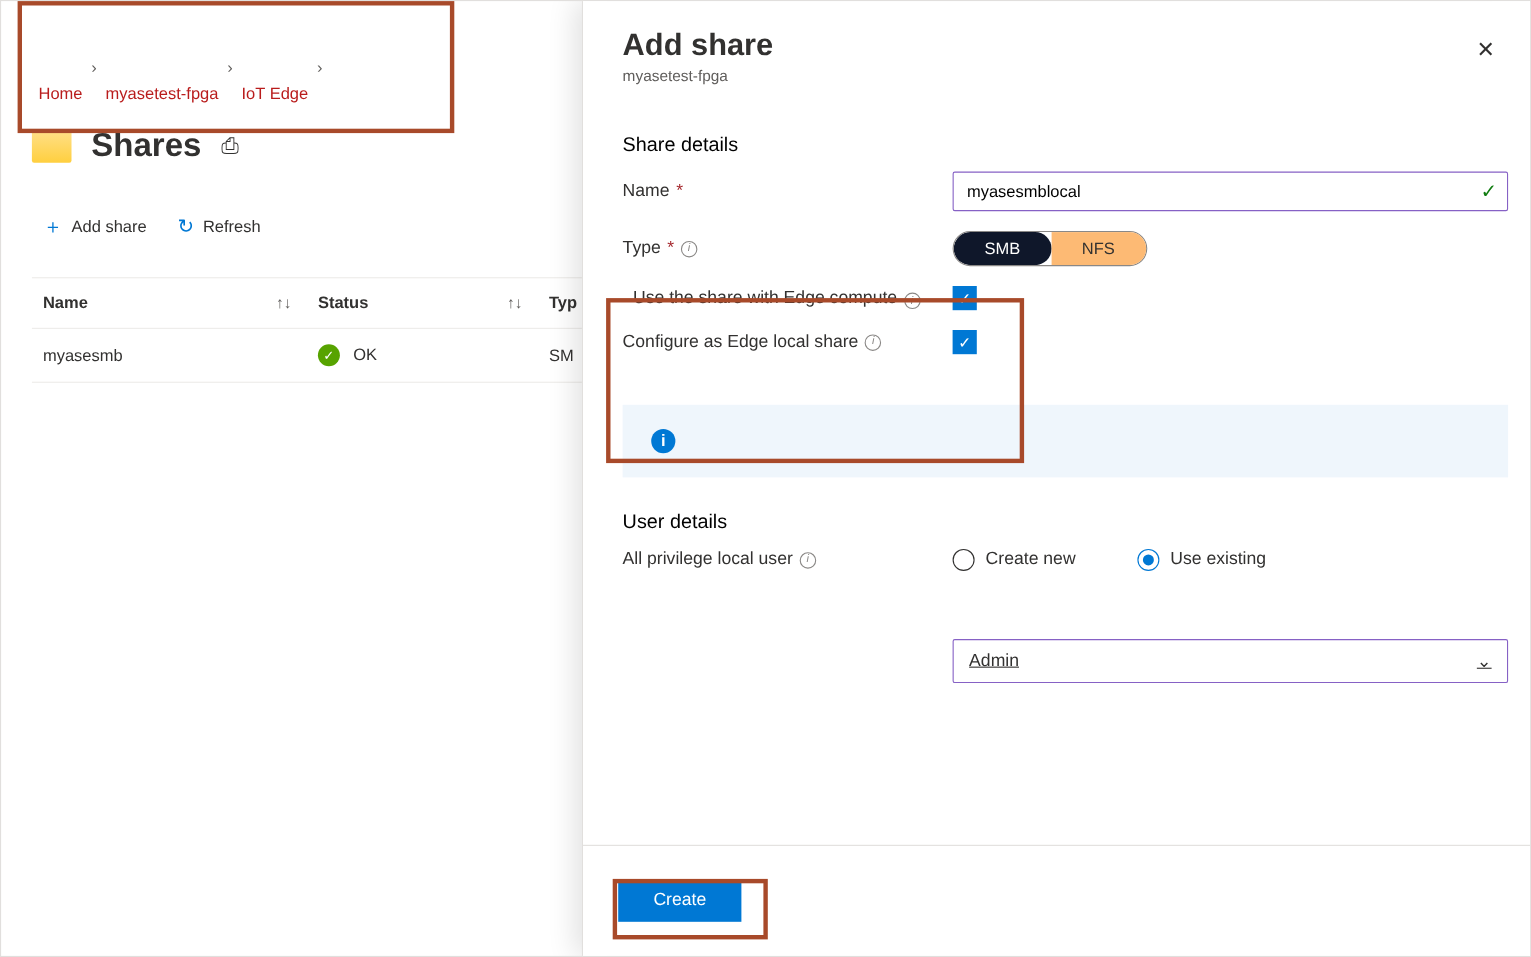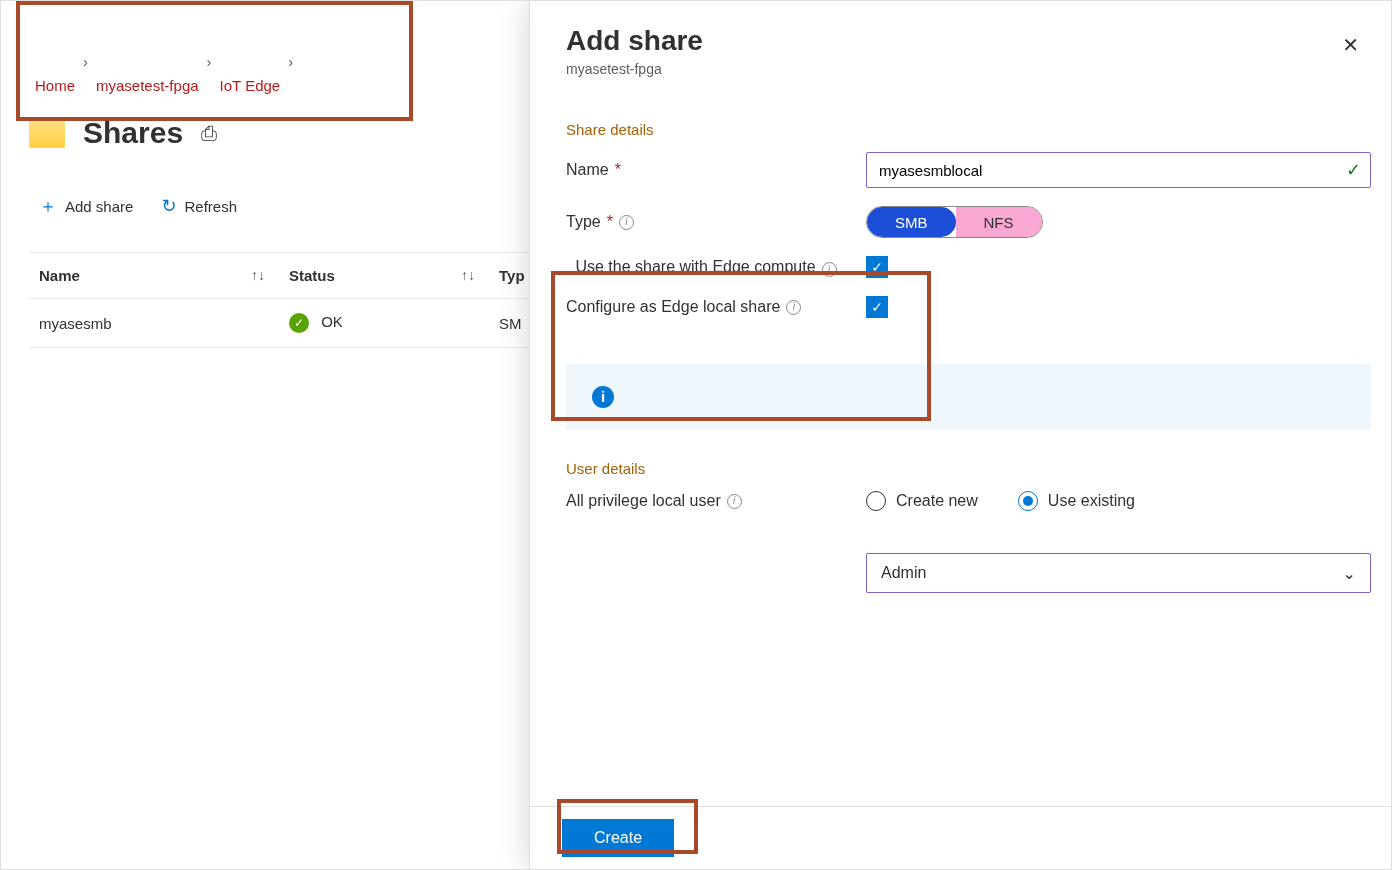--- a/index.html
+++ b/index.html
@@ -91,21 +91,21 @@
     padding: 24px 32px 10px 36px;
     display: flex; justify-content: space-between; align-items: flex-start;
   }
   .panel-header h2 { font-size: 28px; font-weight: 600; }
   .panel-header .sub { font-size: 14px; color: #605e5c; margin-top: 4px; }
   .close-x { font-size: 20px; cursor: pointer; color:#323130; margin-top:8px; }
   .panel-body {
     padding: 18px 20px 0 36px;
     flex: 1; overflow-y: auto;
   }
-  .section-title { font-size: 15px; font-weight: 400; color:#a16207; margin: 16px 0 14px 0; }
+  .section-title { font-size: 18px; font-weight: 400; color:#000000; margin: 16px 0 14px 0; }
   .form-row {
     display: grid;
     grid-template-columns: 300px 1fr;
     align-items: center;
     margin-bottom: 18px;
   }
   .form-label { font-size: 16px; color:#323130; display:flex; align-items:center; gap:6px;}
   .req { color: #a4262c; }
   .info-icon {
     width: 15px; height: 15px; border: 1px solid #8a8886;
@@ -123,23 +123,23 @@
   .input-check {
     position:absolute; right:10px; top:50%; transform:translateY(-50%);
     color:#107c10; font-size:18px;
   }
   .seg-toggle {
     display: inline-flex; border:1px solid #8a8886; border-radius: 18px;
     overflow: hidden; height: 32px;
   }
   .seg-opt {
     padding: 0 28px; display:flex; align-items:center; font-size:15px; cursor:pointer;
-    background:#f9a8d4; color:#323130;
-  }
-  .seg-opt.active { background:#1d4ed8; color:#fff; border-radius:18px; }
+    background:#fdba74; color:#323130;
+  }
+  .seg-opt.active { background:#0f172a; color:#fff; border-radius:18px; }
   .checkbox {
     width: 22px; height: 22px; background:#0078d4;
     display:inline-flex; align-items:center; justify-content:center;
     color:#fff; font-size:14px; cursor:pointer;
   }
   .info-banner {
     background:#eff6fc; padding: 22px 26px;
     display:flex; gap:16px; margin-top:46px; margin-bottom:30px;
     font-size:15px; line-height:1.5;
   }
@@ -147,31 +147,31 @@
     width:22px; height:22px; border-radius:50%; background:#0078d4;
     color:#fff; display:flex; align-items:center; justify-content:center;
     font-weight:700; flex:0 0 22px;
   }
   .radio {
     width:20px; height:20px; border:1px solid #323130; border-radius:50%;
     display:inline-flex; align-items:center; justify-content:center; cursor:pointer;
   }
   .radio.selected { border-color:#0078d4; }
   .radio.selected::after { content:""; width:10px; height:10px; border-radius:50%; background:#0078d4; }
-  .radio-row { display:flex; gap:40px; align-items:center; }
+  .radio-row { display:flex; gap:56px; align-items:center; }
   .radio-item { display:flex; align-items:center; gap:10px; font-size:16px; }
   .select-box {
-    margin-top:24px; height:40px; width:100%;
+    margin-top:44px; height:40px; width:100%;
     border:1px solid #8661c5; border-radius:2px;
     display:flex; align-items:center; justify-content:space-between;
-    padding:0 14px; font-size:16px; cursor:pointer;
+    padding:0 14px; font-size:16px; cursor:pointer;text-decoration:underline;
   }
   .panel-footer {
     border-top:1px solid #e1dfdd;
-    padding: 12px 32px;
+    padding: 31px 32px;
   }
   .create-btn {
     background:#0078d4; color:#fff; border:none;
     padding: 10px 32px; font-size:16px; cursor:pointer;
   }
 </style>
 </head>
 <body>
 
 <div class="main-area">

